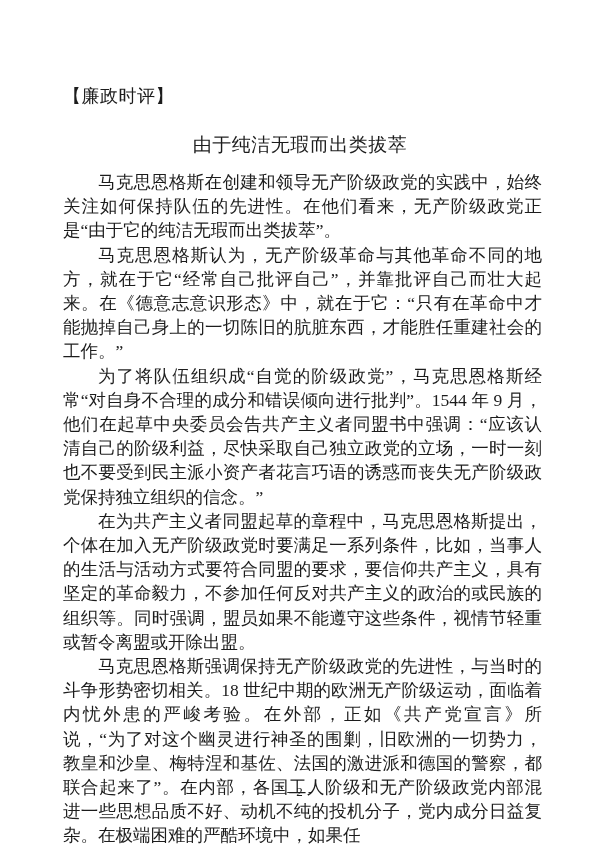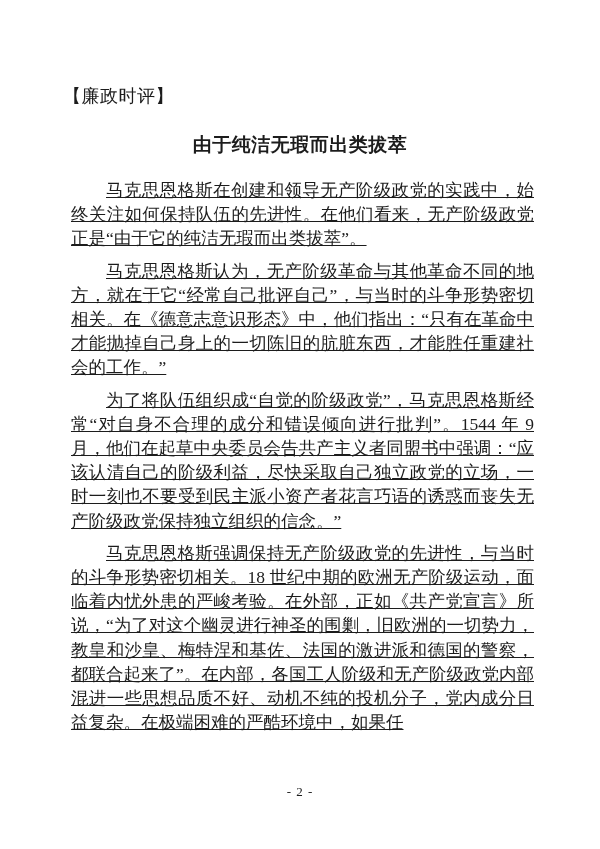--- a/index.html
+++ b/index.html
@@ -24,37 +24,36 @@
     letter-spacing: 0.5px;
     white-space: nowrap;
   }
   .article-title {
     position: absolute;
     left: 0;
     right: 0;
     top: 119px;
     text-align: center;
     font-size: 19px;
-    font-weight: bold;
+    font-weight: normal;
     letter-spacing: 0.5px;
   }
   .article-body {
     position: absolute;
     left: 63px;
     top: 170px;
     width: 479px;
     font-size: 17.5px;
     line-height: 24.2px;
     text-align: justify;
   }
   .article-body p {
-    margin: 8px;
+    margin: 0;
     padding: 0;
     text-indent: 2em;
-    text-decoration: underline;
   }
   .page-footer {
     position: absolute;
     left: 0;
     right: 0;
     top: 784px;
     text-align: center;
     font-size: 13px;
     letter-spacing: 1px;
   }
@@ -63,20 +62,21 @@
 <body>
 
 <div class="sheet">
 
   <div class="section-tag">【廉政时评】</div>
 
   <h1 class="article-title">由于纯洁无瑕而出类拔萃</h1>
 
   <div class="article-body">
     <p>马克思恩格斯在创建和领导无产阶级政党的实践中，始终关注如何保持队伍的先进性。在他们看来，无产阶级政党正是“由于它的纯洁无瑕而出类拔萃”。</p>
-    <p>马克思恩格斯认为，无产阶级革命与其他革命不同的地方，就在于它“经常自己批评自己”，与当时的斗争形势密切相关。在《德意志意识形态》中，他们指出：“只有在革命中才能抛掉自己身上的一切陈旧的肮脏东西，才能胜任重建社会的工作。”</p>
+    <p>马克思恩格斯认为，无产阶级革命与其他革命不同的地方，就在于它“经常自己批评自己”，并靠批评自己而壮大起来。在《德意志意识形态》中，就在于它：“只有在革命中才能抛掉自己身上的一切陈旧的肮脏东西，才能胜任重建社会的工作。”</p>
     <p>为了将队伍组织成“自觉的阶级政党”，马克思恩格斯经常“对自身不合理的成分和错误倾向进行批判”。1544 年 9 月，他们在起草中央委员会告共产主义者同盟书中强调：“应该认清自己的阶级利益，尽快采取自己独立政党的立场，一时一刻也不要受到民主派小资产者花言巧语的诱惑而丧失无产阶级政党保持独立组织的信念。”</p>
+    <p>在为共产主义者同盟起草的章程中，马克思恩格斯提出，个体在加入无产阶级政党时要满足一系列条件，比如，当事人的生活与活动方式要符合同盟的要求，要信仰共产主义，具有坚定的革命毅力，不参加任何反对共产主义的政治的或民族的组织等。同时强调，盟员如果不能遵守这些条件，视情节轻重或暂令离盟或开除出盟。</p>
     <p>马克思恩格斯强调保持无产阶级政党的先进性，与当时的斗争形势密切相关。18 世纪中期的欧洲无产阶级运动，面临着内忧外患的严峻考验。在外部，正如《共产党宣言》所说，“为了对这个幽灵进行神圣的围剿，旧欧洲的一切势力，教皇和沙皇、梅特涅和基佐、法国的激进派和德国的警察，都联合起来了”。在内部，各国工人阶级和无产阶级政党内部混进一些思想品质不好、动机不纯的投机分子，党内成分日益复杂。在极端困难的严酷环境中，如果任</p>
   </div>
 
   <div class="page-footer">- 2 -</div>
 
 </div>
 
 </body></html>

